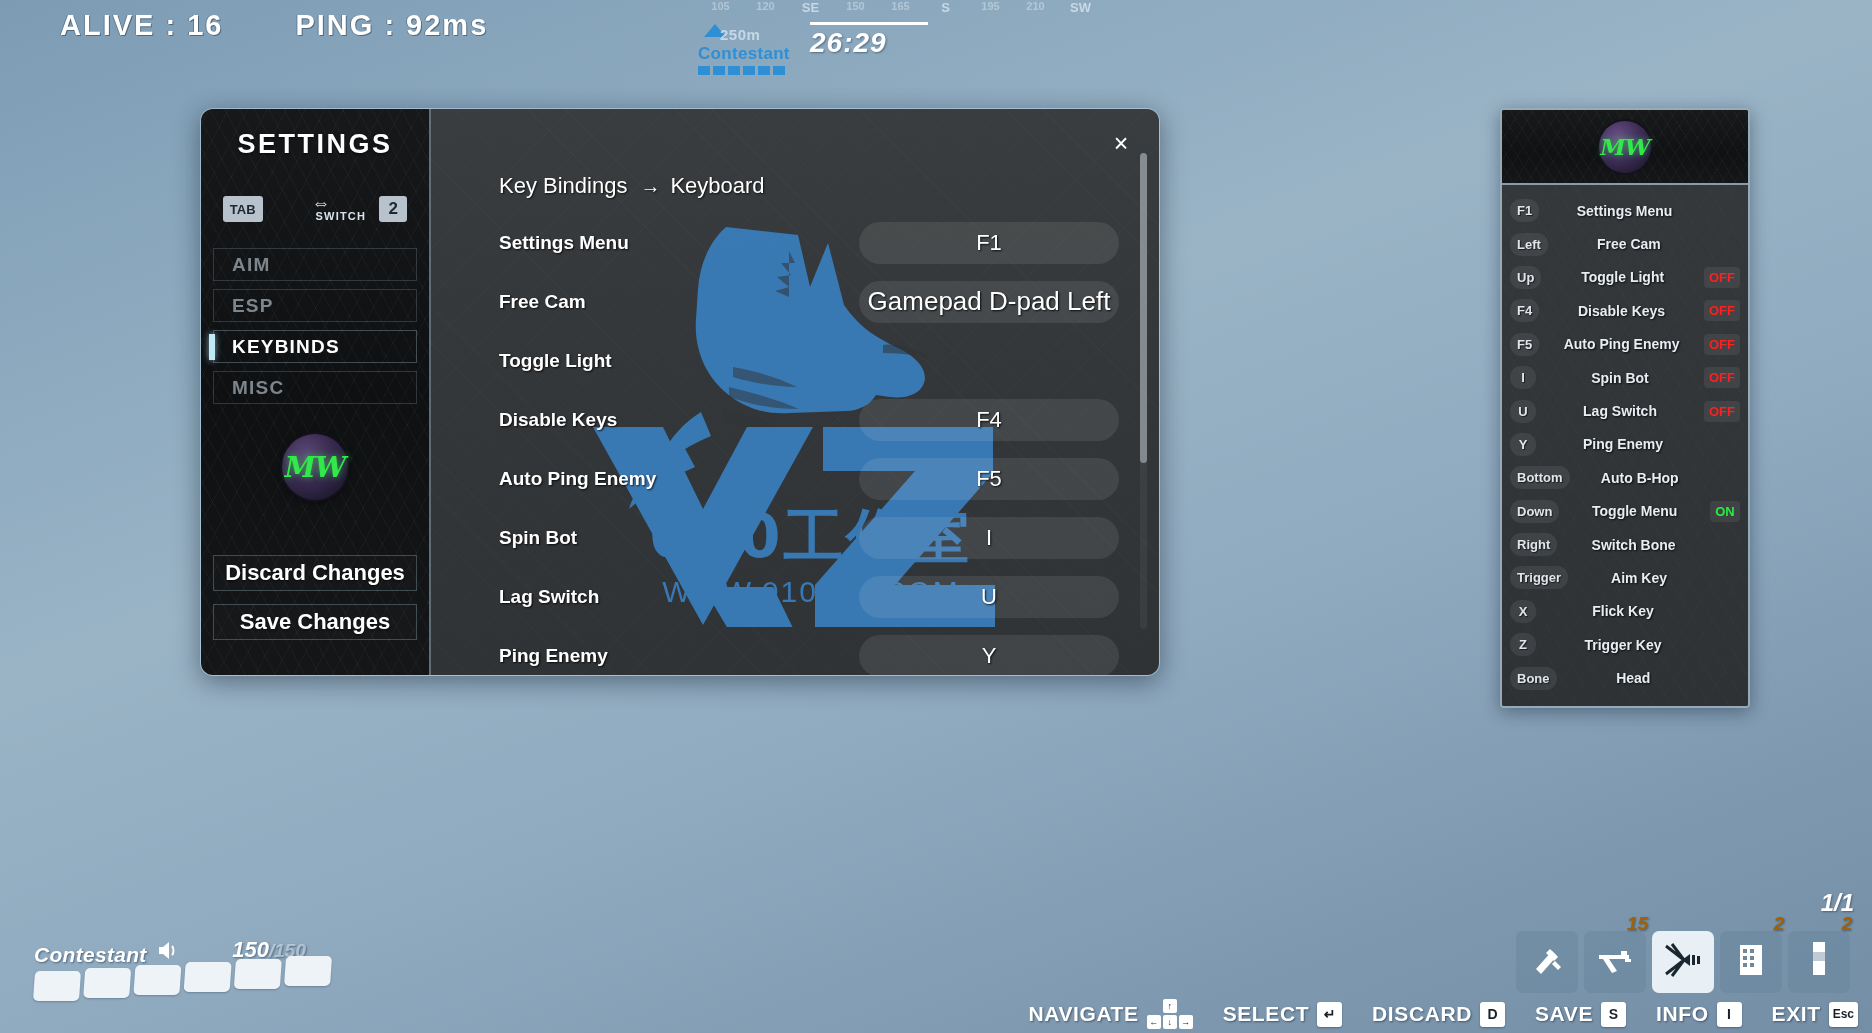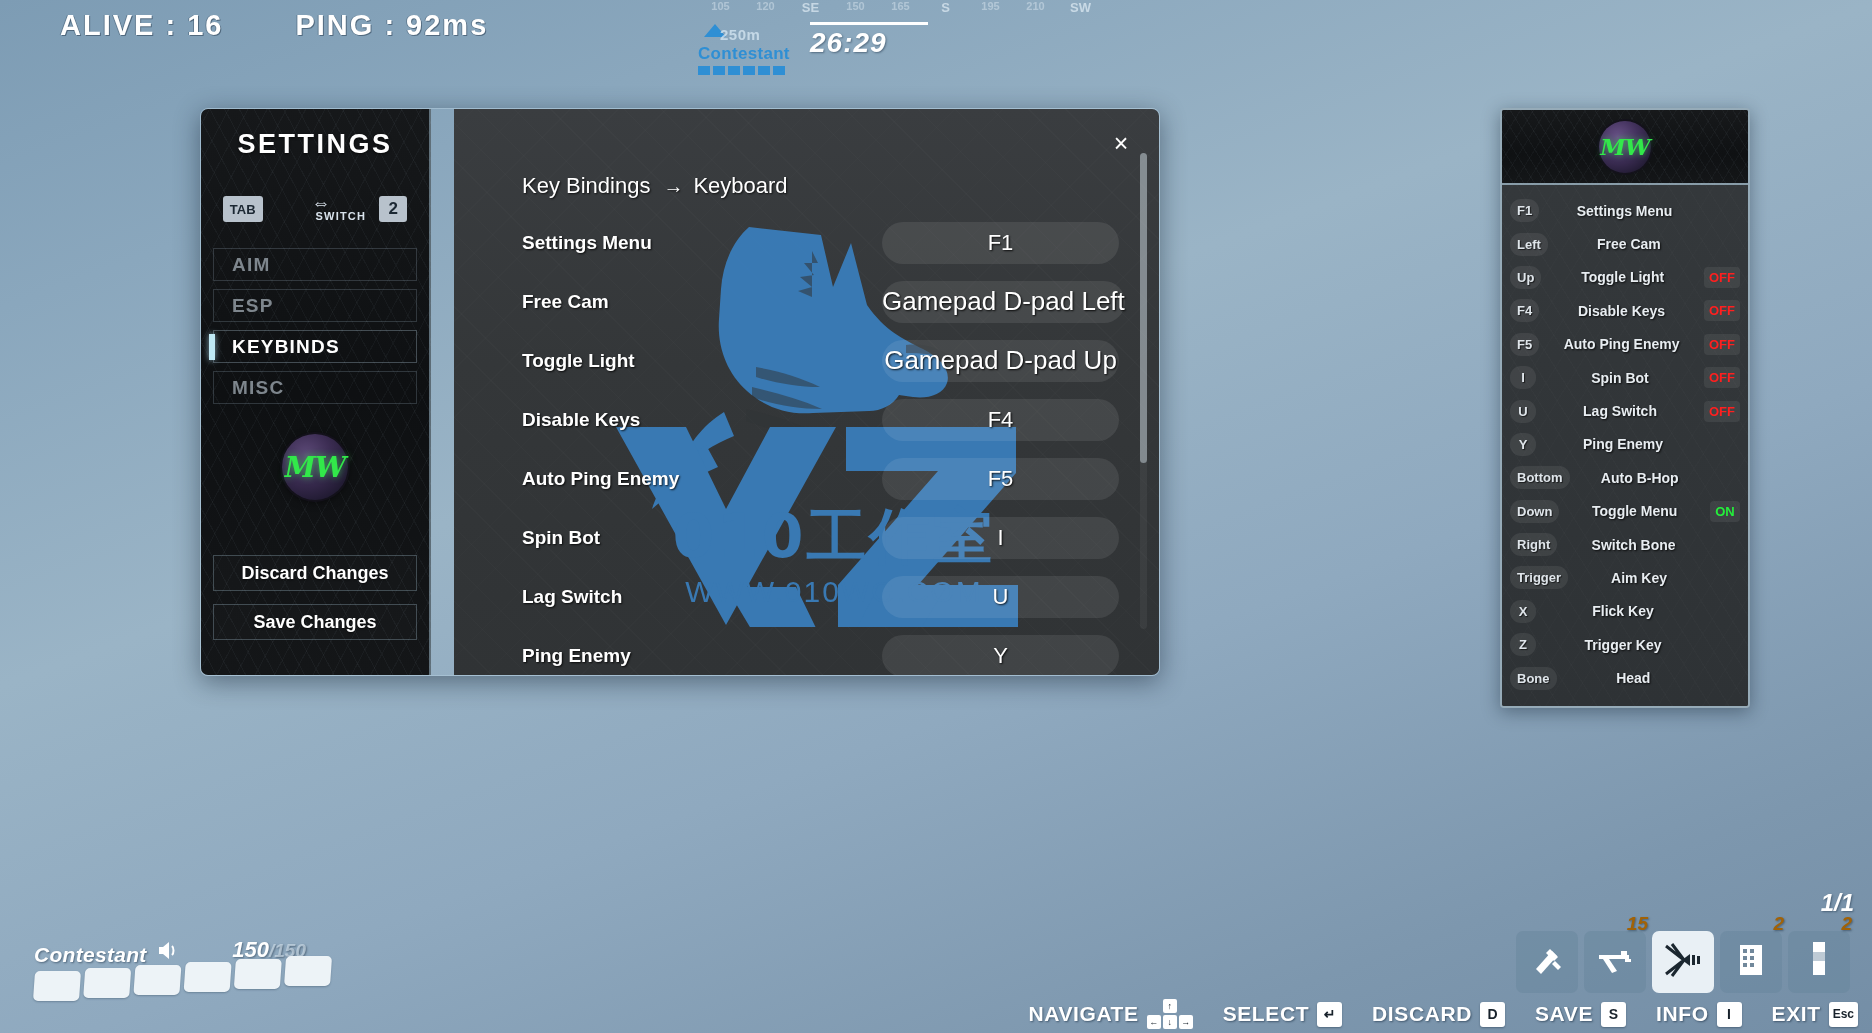--- a/index.html
+++ b/index.html
@@ -122,24 +122,23 @@
   .mini-key {
     width:14px; height:14px; background:#ffffff; border-radius:2px;
     display:flex; align-items:center; justify-content:center;
     font-size:9px; color:#18222b; line-height:1;
   }
   .mini-key.spacer { background:transparent; }
 
   
   .settings-window {
     position:absolute; left:200px; top:108px; width:960px; height:568px;
-    display:flex; z-index:10; border-radius:8px; overflow:hidden;
+    display:flex; z-index:10; border-radius:13px; overflow:hidden;
     box-shadow:0 6px 26px rgba(10,25,40,.45);
     border:1px solid rgba(180,205,222,.55);
-    gap:23px;
   }
 
   
   .sw-sidebar {
     width:230px; position:relative; flex-shrink:0;
     background:
       repeating-linear-gradient(62deg, rgba(150,170,185,.055) 0 1px, transparent 1px 13px),
       repeating-linear-gradient(-62deg, rgba(150,170,185,.05) 0 1px, transparent 1px 17px),
       linear-gradient(180deg,#16181a 0%, #0e1012 50%, #141618 100%);
     display:flex; flex-direction:column;
@@ -186,21 +185,21 @@
   }
   .sw-logo .mw {
     color:#32e84a; font-size:28px; font-weight:bold; font-style:italic;
     letter-spacing:-1px; text-shadow:0 0 7px rgba(50,232,74,.65);
     font-family:"DejaVu Serif", serif;
   }
 
   .sw-actions { margin-top:auto; padding:0 12px 22px 12px; }
   .sw-btn {
     height:36px; display:flex; align-items:center; justify-content:center;
-    color:#ffffff; font-size:18px; font-weight:bold;
+    color:#ffffff; font-size:22px; font-weight:bold;
     border:1px solid rgba(170,198,216,.3); margin-bottom:13px;
     background:rgba(255,255,255,.015);
     text-shadow:0 1px 2px rgba(0,0,0,.6);
   }
 
   
   .sw-main {
     flex:1; position:relative; overflow:hidden;
     background:
       repeating-linear-gradient(45deg, rgba(255,255,255,.016) 0 1px, transparent 1px 26px),
@@ -524,21 +523,20 @@
         <div class="kb-row">
           <div class="kb-label">Settings Menu</div>
           <div class="kb-value">F1</div>
         </div>
         <div class="kb-row">
           <div class="kb-label">Free Cam</div>
           <div class="kb-value wide">Gamepad D-pad Left</div>
         </div>
         <div class="kb-row">
           <div class="kb-label">Toggle Light</div>
-          <div class="kb-value wide">Gamepad D-pad Up</div>
         </div>
         <div class="kb-row">
           <div class="kb-label">Disable Keys</div>
           <div class="kb-value">F4</div>
         </div>
         <div class="kb-row">
           <div class="kb-label">Auto Ping Enemy</div>
           <div class="kb-value">F5</div>
         </div>
         <div class="kb-row">

